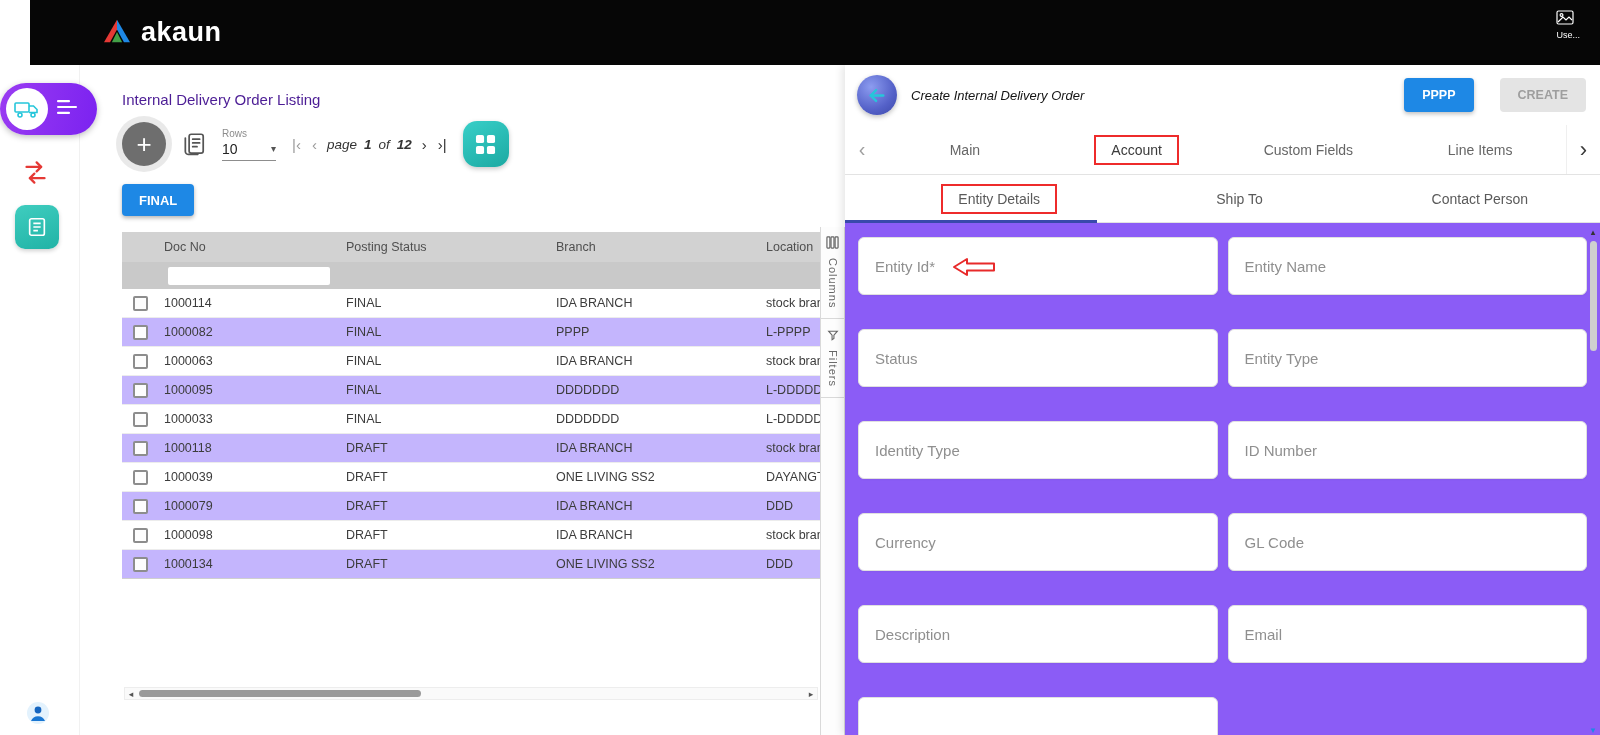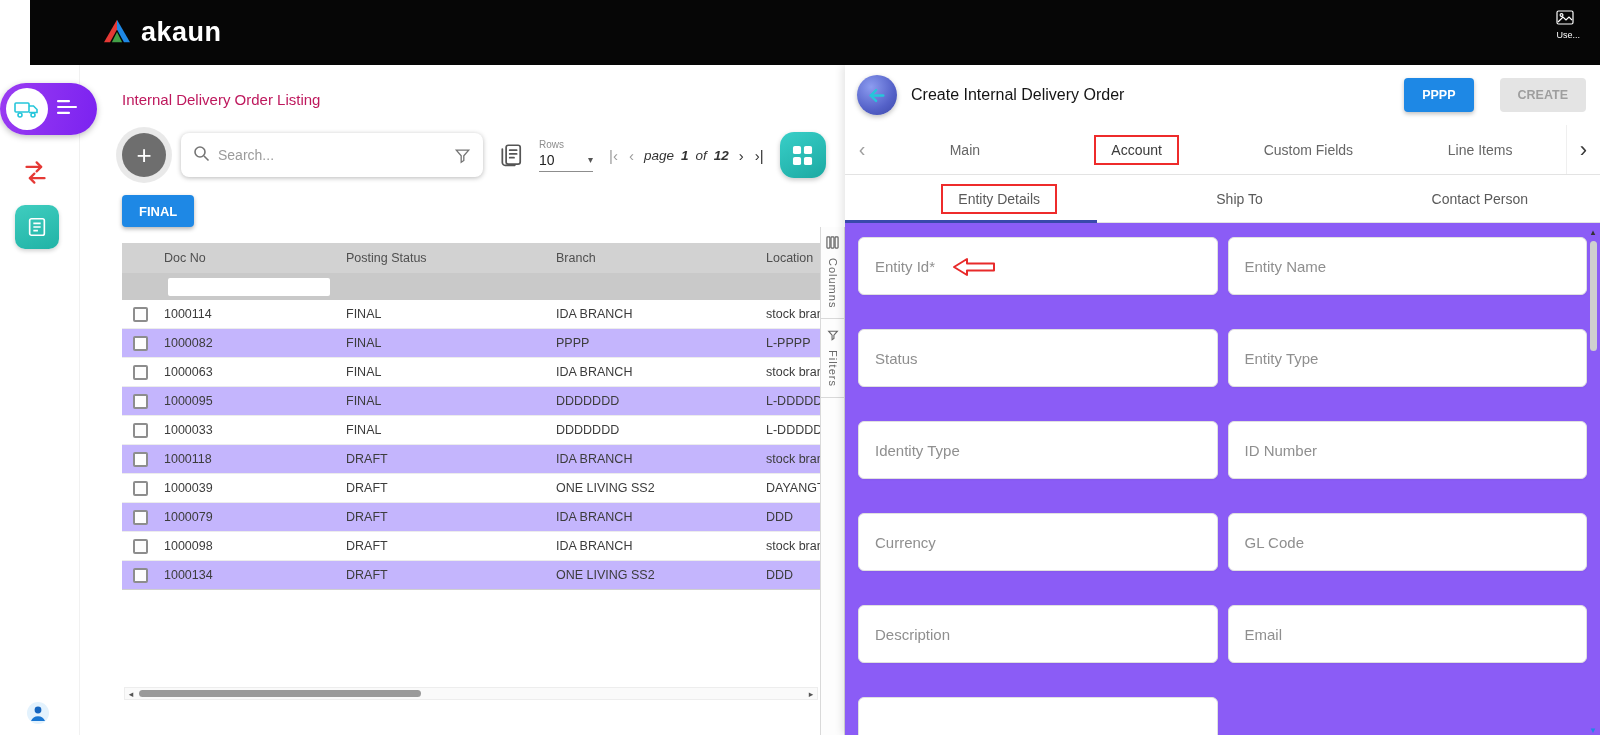--- a/index.html
+++ b/index.html
@@ -31,21 +31,21 @@
     align-items: center; justify-content: center; cursor: pointer;
     box-shadow: 0 2px 4px rgba(0,0,0,.18); }
   .red-icon-btn { width: 34px; height: 34px; display: flex; align-items: center;
     justify-content: center; cursor: pointer; margin-left: 3px; }
   .avatar { position: absolute; bottom: 10px; left: 26px; width: 24px; height: 24px;
     cursor: pointer; }
 
   
   .listing { position: absolute; top: 65px; left: 80px; width: 765px; height: 670px;
     background: #fff; padding: 26px 0 0 42px; }
-  .listing-title { font-size: 15px; color: #be185d; margin-bottom: 21px; }
+  .listing-title { font-size: 15px; color: #4c1d95; margin-bottom: 10px; }
   .controls { display: flex; align-items: center; gap: 15px; height: 52px; }
   .add-btn { width: 44px; height: 44px; border-radius: 50%; background: #6e6e6e;
     color: #fff; font-size: 26px; line-height: 1; display: flex; align-items: center;
     justify-content: center; border: none; cursor: pointer;
     box-shadow: 0 0 0 6px rgba(110,110,110,.15); flex: none; }
   .search-box { width: 302px; height: 44px; background: #fff; border-radius: 8px;
     box-shadow: 0 1px 5px rgba(0,0,0,.28); display: flex; align-items: center;
     padding: 0 12px; gap: 8px; }
   .search-box input { border: none; outline: none; flex: 1; font-size: 14px;
     color: #333; font-family: "Liberation Sans", sans-serif; background: transparent; }
@@ -107,21 +107,21 @@
 
   
   .create { position: absolute; top: 65px; left: 845px; width: 755px; height: 670px;
     background: #fff; box-shadow: -3px 0 8px rgba(0,0,0,.10); z-index: 10; }
   .create-header { height: 60px; display: flex; align-items: center; gap: 14px;
     padding: 0 14px 0 12px; }
   .back-btn { width: 40px; height: 40px; border-radius: 50%; border: none; cursor: pointer;
     background: radial-gradient(circle at 35% 30%, #8c9cf0, #5461c8 60%, #3b47a8);
     display: flex; align-items: center; justify-content: center; flex: none;
     box-shadow: 0 2px 5px rgba(0,0,0,.25); }
-  .create-title { flex: 1; font-size: 16px; color: #141414; }
+  .create-title { flex: 1; font-size: 13px; color: #141414; font-style: italic; }
   .btn { height: 34px; padding: 0 18px; border: none; border-radius: 4px; font-size: 12.5px;
     font-weight: bold; cursor: pointer; font-family: "Liberation Sans", sans-serif; }
   .btn-reset { background: #1e88e5; color: #fff; box-shadow: 0 2px 4px rgba(0,0,0,.25); margin-right: 12px; }
   .btn-create { background: #e4e4e4; color: #9e9e9e; cursor: default; }
 
   .tabbar { height: 50px; display: flex; align-items: center;
     border-bottom: 1px solid #e3e3e3; }
   .tab-chevron { width: 34px; text-align: center; font-size: 20px; color: #9e9e9e;
     background: none; border: none; cursor: pointer; flex: none; }
   .tab-chevron.right { color: #3a3a3a; font-size: 22px; border-left: 1px solid #efefef; height: 100%; }
@@ -223,34 +223,20 @@
   </span>
 </div>
 
 <div class="listing">
   <div class="listing-title">Internal Delivery Order Listing</div>
 
   <div class="controls">
     <button class="add-btn">
       <span>+</span>
     </button>
-    <div class="search-box">
-      <span>
-        <svg width="17" height="17" viewBox="0 0 17 17" fill="none" stroke="#757575" stroke-width="1.6">
-          <circle cx="7" cy="7" r="5"></circle>
-            <path d="M11 11 L15.5 15.5"></path>
-        </svg>
-      </span>
-      <input type="text" placeholder="Search..." style="">
-      <button class="icon-btn">
-        <svg width="17" height="17" viewBox="0 0 22 22" fill="none" stroke="#757575" stroke-width="1.7">
-          <path d="M3 4 h16 l-6.3 7.3 V17.5 l-3.4 2.3 V11.3 Z"></path>
-        </svg>
-      </button>
-    </div>
     <button class="icon-btn">
       <svg width="26" height="26" viewBox="0 0 24 24" fill="none" stroke="#555" stroke-width="1.6" stroke-linecap="round">
         <rect x="7.5" y="3" width="13" height="17.5" rx="2"></rect>
         <path d="M10.8 7.5h6.4M10.8 11h6.4M10.8 14.5h4"></path>
         <path d="M4 6.5 v12.5 a2.5 2.5 0 0 0 2.5 2.5 h9"></path>
       </svg>
     </button>
     <div class="rows-ctl">
       <span class="rows-label">Rows</span>
       <span class="rows-select">

